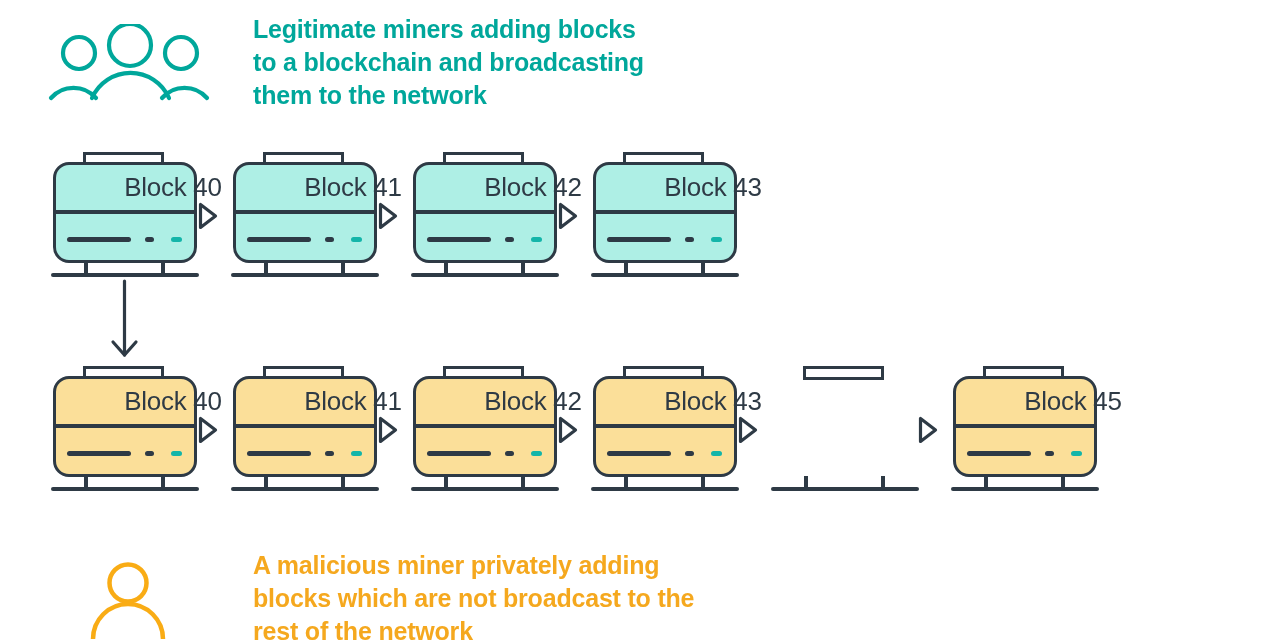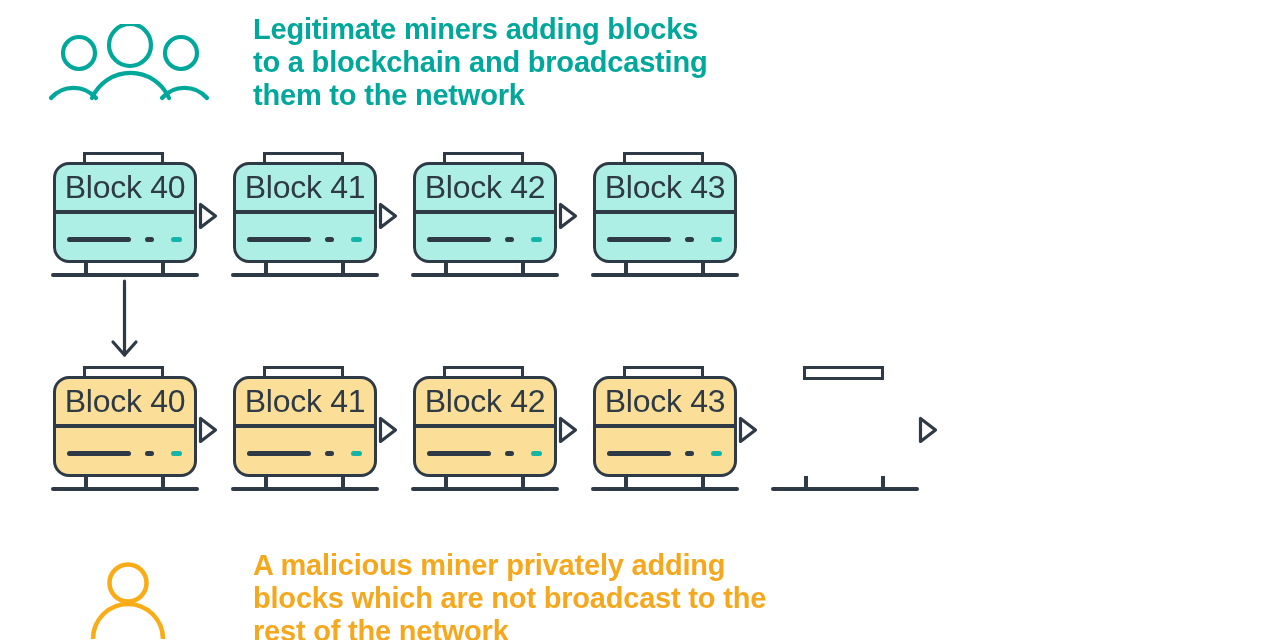--- a/index.html
+++ b/index.html
@@ -9,21 +9,21 @@
     height: 640px;
     background: #ffffff;
     overflow: hidden;
     font-family: "Liberation Sans", sans-serif;
   }
 
   
   .caption {
     position: absolute;
     font-weight: bold;
-    font-size: 29px;
+    font-size: 25px;
     line-height: 33px;
     letter-spacing: -0.2px;
     white-space: pre-line;
   }
   .caption-top { left: 253px; top: 13px; color: var(--teal); }
   .caption-bottom { left: 253px; top: 549px; color: var(--yellow); }
 
   
   .icon-people { position: absolute; left: 48px; top: 24px; }
   .icon-people circle, .icon-people path {
@@ -53,23 +53,24 @@
     width: 144px; height: 101px;
     box-sizing: border-box;
     border: 3.5px solid var(--dark);
     border-radius: 16px;
   }
   .block.teal .body { background: var(--teal-fill); }
   .block.yellow .body { background: var(--yellow-fill); }
   .label {
     position: absolute; top: 7px; left: 0; width: 100%;
     text-align: center;
-    font-size: 32px; line-height: 30px;
+    font-size: 26px; line-height: 30px;
     color: var(--dark);
     letter-spacing: -0.3px;
+    padding-left: 48px;
   }
   .divider { position: absolute; top: 45px; left: 0; width: 100%; height: 3.5px; background: var(--dark); }
   .dashes { position: absolute; top: 72px; left: 11px; display: flex; align-items: center; }
   .d-long   { width: 64px; height: 4.5px; background: var(--dark); border-radius: 3px; }
   .d-short  { width: 9px;  height: 4.5px; background: var(--dark); border-radius: 3px; margin-left: 14px; }
   .d-accent { width: 11px; height: 4.5px; background: var(--teal-accent); border-radius: 3px; margin-left: 17px; }
   .leg { position: absolute; top: 110px; width: 3.5px; height: 11px; background: var(--dark); }
   .leg.l { left: 31px; }
   .leg.r { left: 108px; }
   .ground { position: absolute; top: 121px; left: -2px; width: 148px; height: 3.5px; background: var(--dark); border-radius: 2px; }
@@ -253,20 +254,35 @@
       </div>
       <div class="block yellow">
         <div class="handle"></div>
         <div class="leg l"></div>
         <div class="leg r"></div>
         <div class="ground"></div>
         <svg class="tri" width="21" height="30" viewBox="0 0 21 30">
           <polygon points="2.5,3.5 2.5,26.5 17.5,15"></polygon>
         </svg>
       </div>
+      <div class="block yellow">
+        <div class="handle"></div>
+        <div class="body">
+          <div class="label">Block 45</div>
+          <div class="divider"></div>
+          <div class="dashes">
+            <div class="d-long"></div>
+            <div class="d-short"></div>
+            <div class="d-accent"></div>
+          </div>
+        </div>
+        <div class="leg l"></div>
+        <div class="leg r"></div>
+        <div class="ground"></div>
+      </div>
     </div>
 
   <svg class="icon-person" width="80" height="80" viewBox="0 0 80 80">
     <circle cx="40" cy="24" r="18.5"></circle>
     <path d="M 5 80 A 35 35 0 0 1 75 80"></path>
   </svg>
 
   <div class="caption caption-bottom">A malicious miner privately adding
 blocks which are not broadcast to the
 rest of the network</div>

